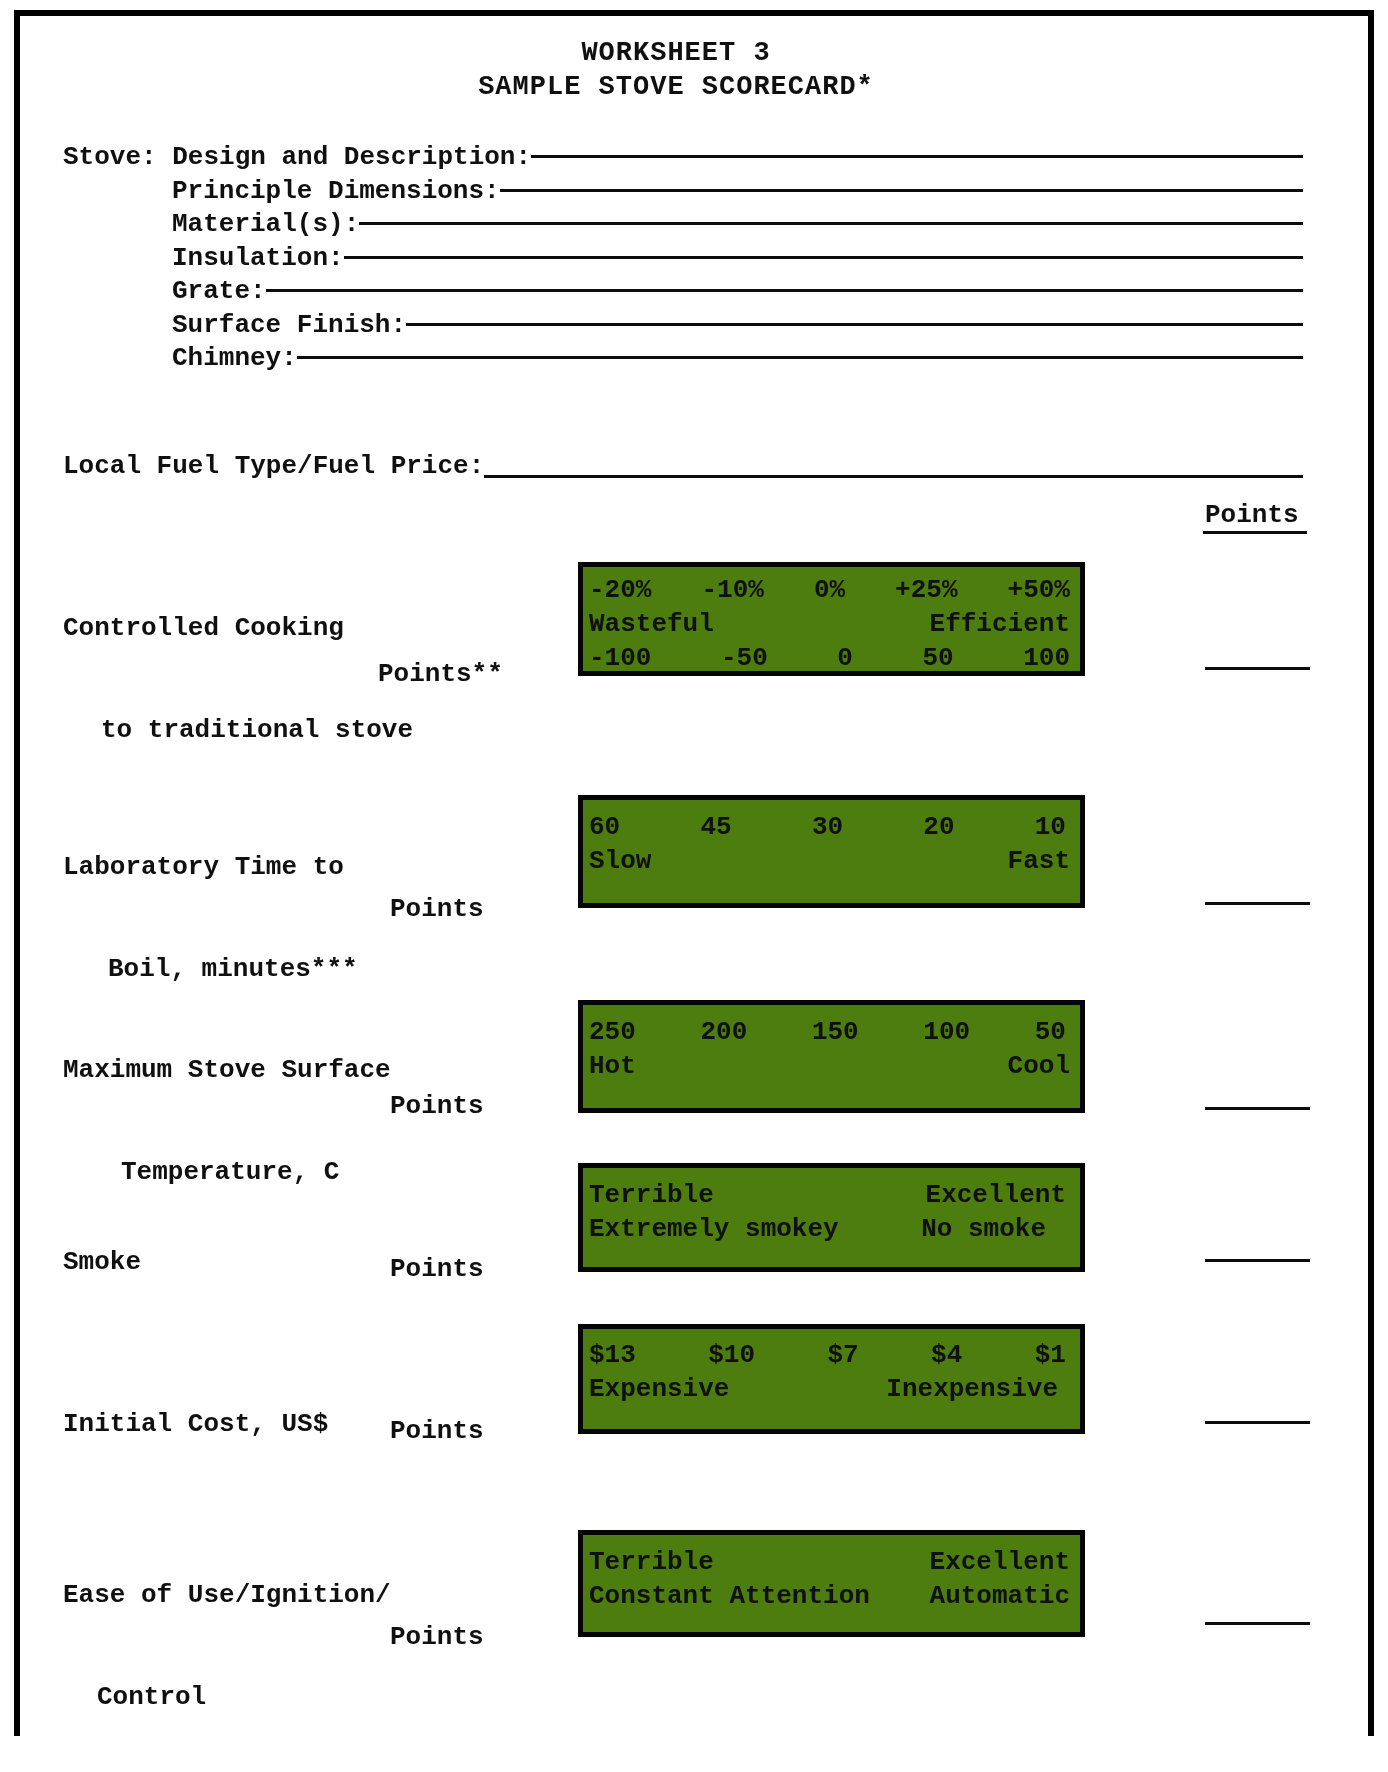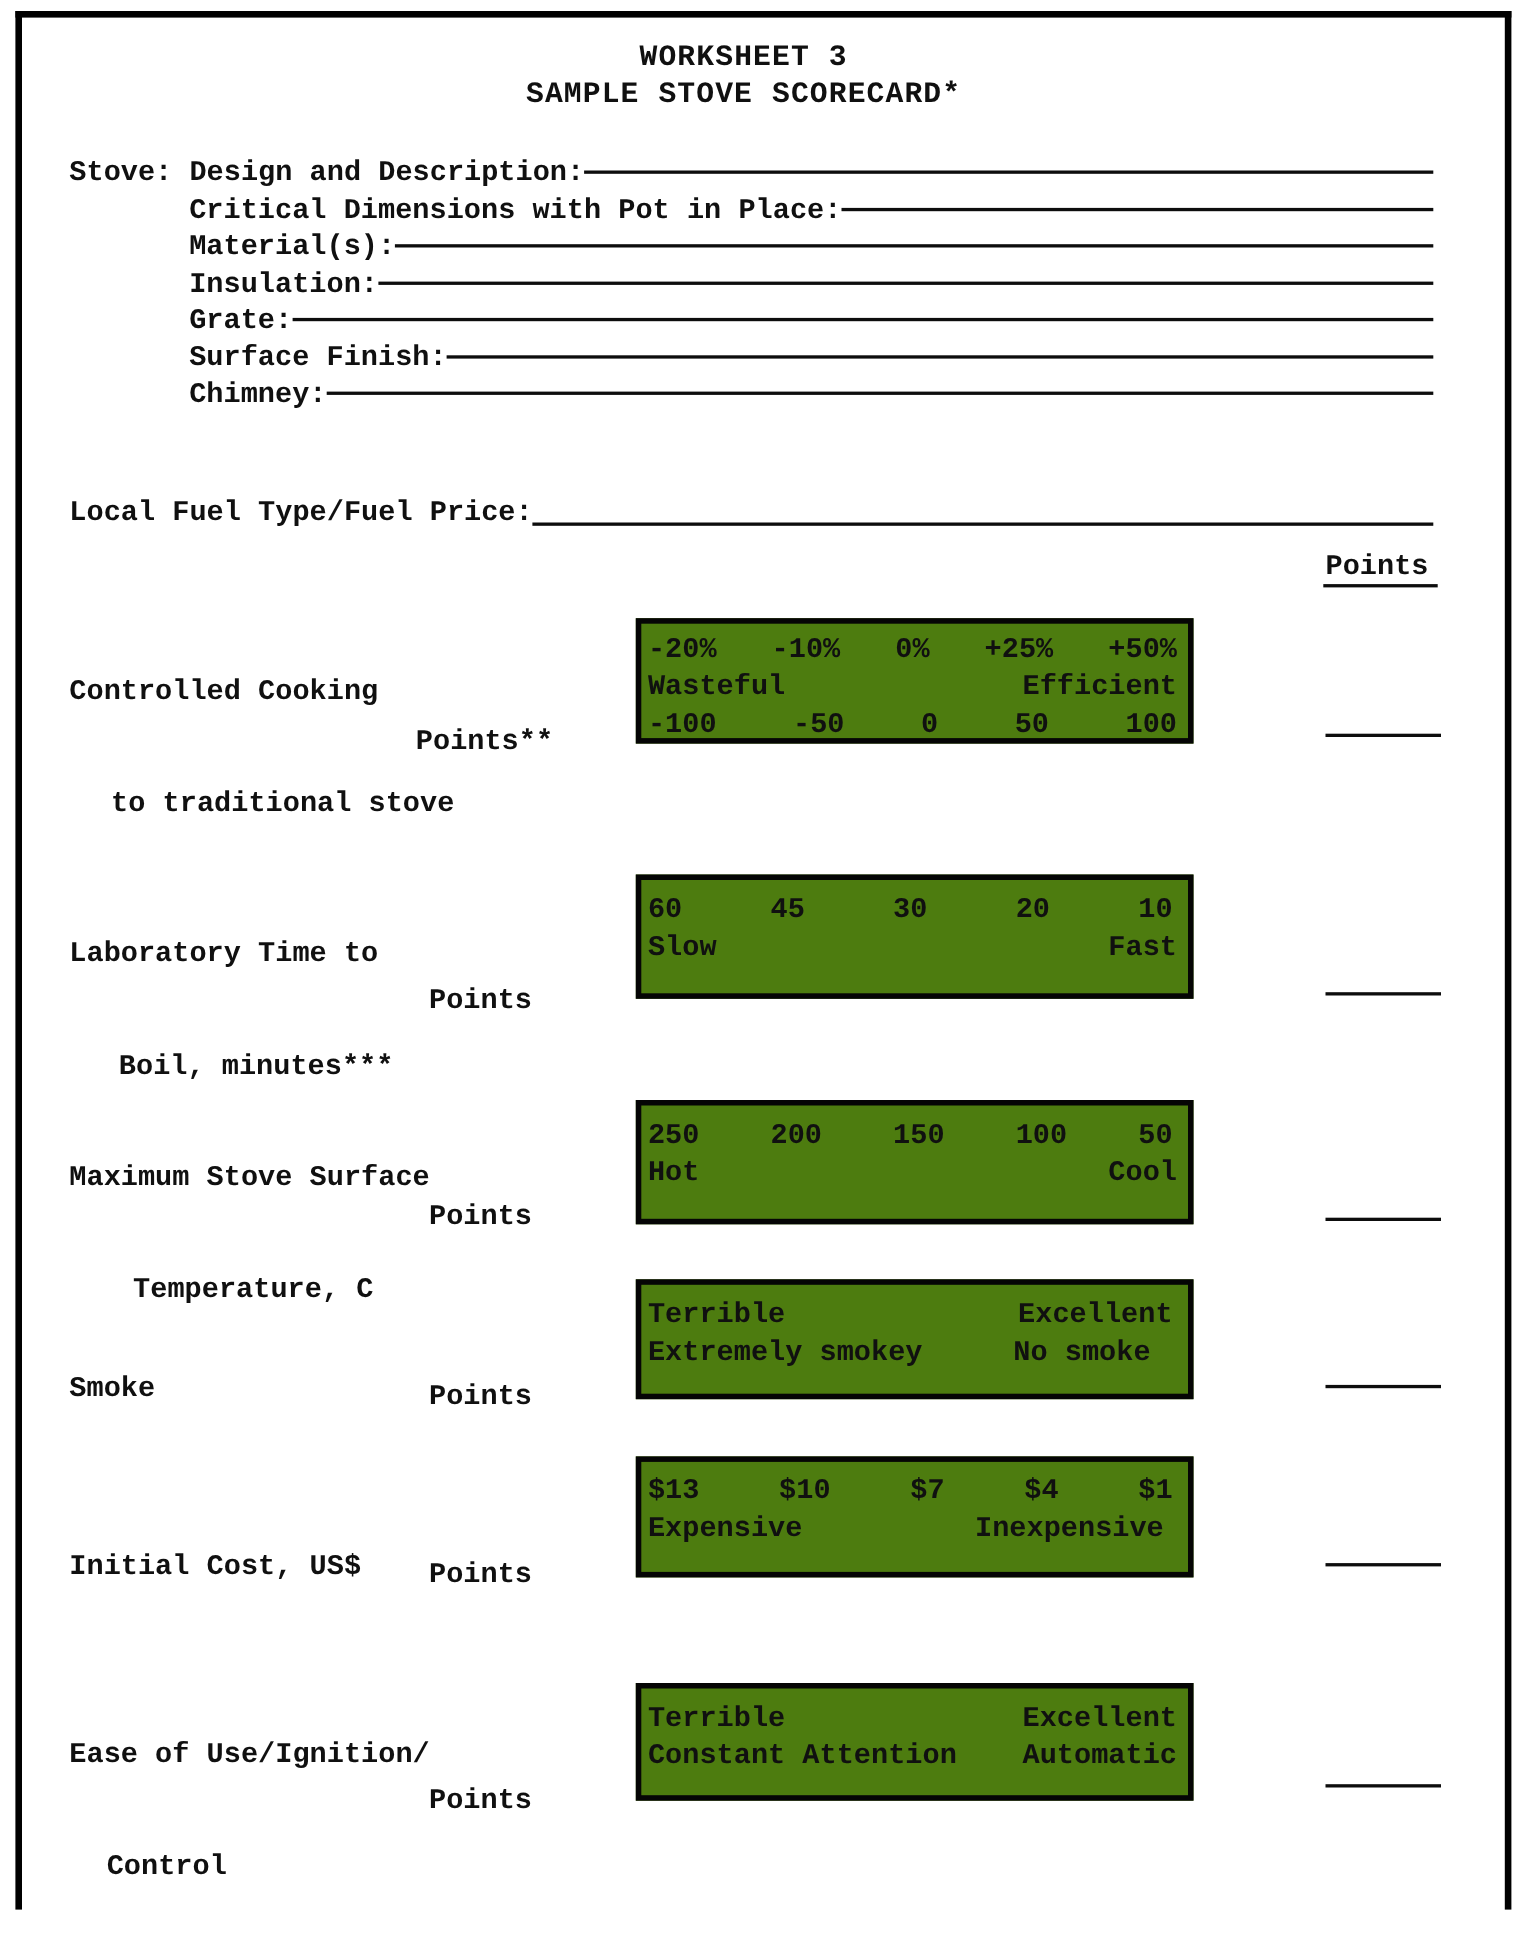--- a/index.html
+++ b/index.html
@@ -50,21 +50,21 @@
     <div>SAMPLE STOVE SCORECARD*</div>
   </div>
 
   <div class="fields">
     <div class="frow">
       <span class="lbl">Stove: </span>
       <span class="lbl">Design and Description:</span>
       <div class="ul"></div>
     </div>
     <div class="frow cont">
-      <span class="lbl">Critical Dimensions with Pot in Place:</span>
+      <span class="lbl">Principle Dimensions:</span>
       <div class="ul"></div>
     </div>
     <div class="frow cont">
       <span class="lbl">Material(s):</span>
       <div class="ul"></div>
     </div>
     <div class="frow cont">
       <span class="lbl">Insulation:</span>
       <div class="ul"></div>
     </div>

